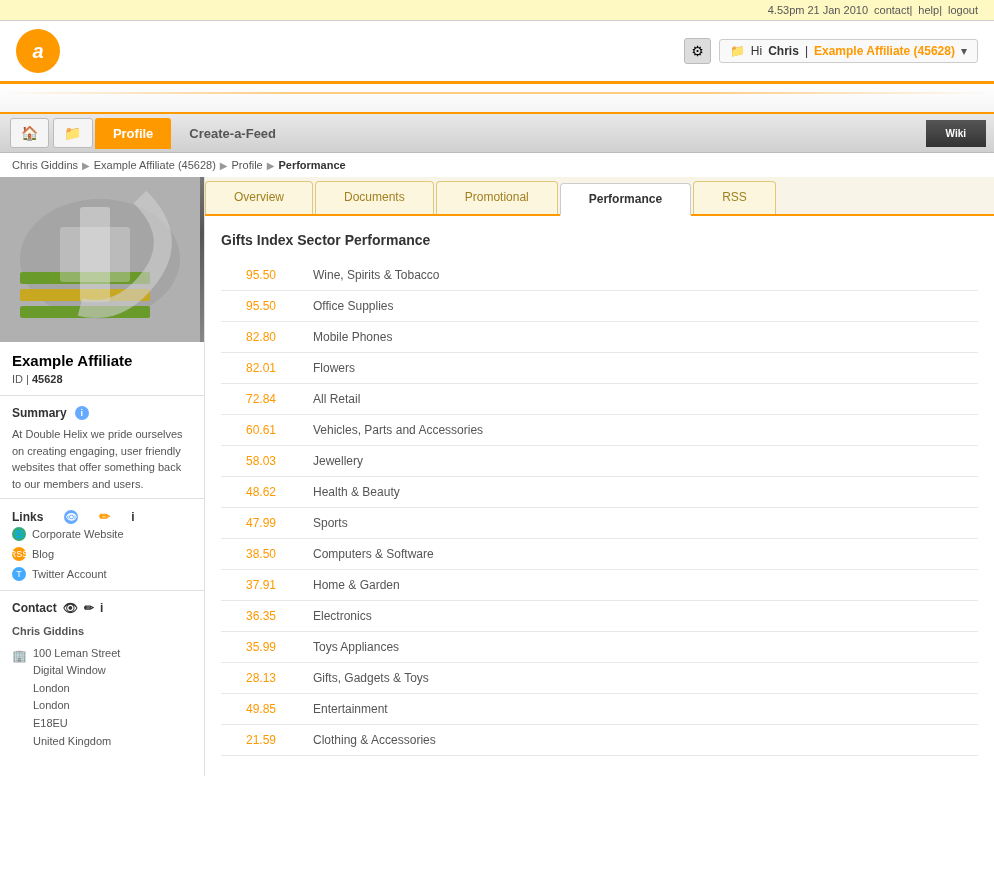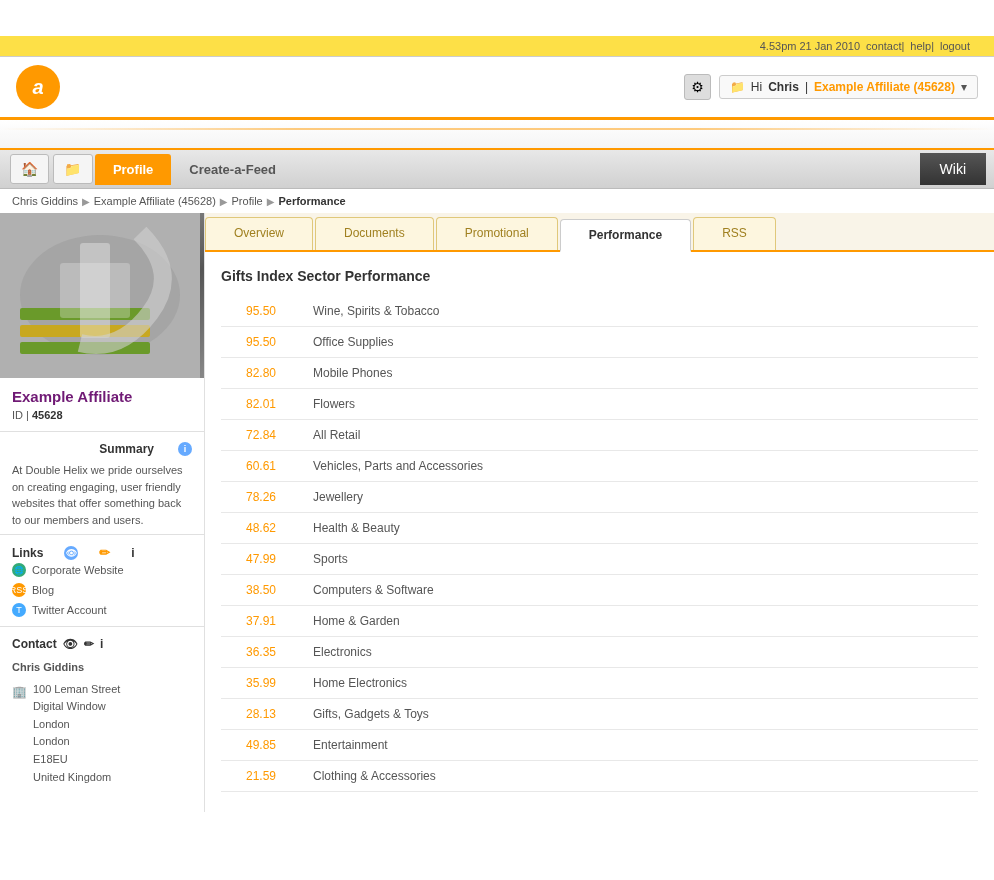--- a/index.html
+++ b/index.html
@@ -1,28 +1,27 @@
 <!DOCTYPE html>
 <html><head>
   <meta charset="utf-8">
   <style>
     * { margin: 0; padding: 0; box-sizing: border-box; }
     body { font-family: Arial, sans-serif; font-size: 12px; background: #fff; color: #333; }
 
     
     #top-bar {
-      background: #fde047;
+      background: #fef9c3;
       border-bottom: 1px solid #ccc;
       display: flex;
       justify-content: flex-end;
       align-items: center;
-      padding: 4px 24px;
+      padding: 4px 16px;
       font-size: 11px;
       color: #555;
-      margin-top: 36px;
     }
     #top-bar a { color: #555; text-decoration: none; margin-left: 6px; }
 
     
     #header {
       background: #fff;
       display: flex;
       align-items: center;
       justify-content: space-between;
       padding: 8px 16px;
@@ -110,22 +109,22 @@
     #nav-bar .nav-tab.active {
       background: #f90;
       color: #fff;
       border-radius: 3px 3px 0 0;
     }
     #nav-bar .wiki-tab {
       margin-left: auto;
       background: linear-gradient(to bottom, #555, #333);
       color: #fff;
       padding: 8px 20px;
-      font-size: 14px;
-      font-weight: normal;
+      font-size: 10px;
+      font-weight: bold;
       cursor: pointer;
     }
 
     
     #breadcrumb {
       padding: 6px 12px;
       font-size: 11px;
       color: #555;
       display: flex; align-items: center; gap: 4px;
     }
@@ -147,44 +146,43 @@
       border-right: 1px solid #e0e0e0;
     }
     #sidebar .affiliate-logo {
       width: 100%;
       height: 165px;
       background: linear-gradient(135deg, #ccc 0%, #999 40%, #555 70%, #888 100%);
       position: relative;
       overflow: hidden;
     }
     #sidebar .affiliate-name {
-      color: #701a75;
+      color: #000000;
       font-size: 15px;
       font-weight: bold;
       padding: 10px 12px 2px;
     }
     #sidebar .affiliate-id {
       padding: 2px 12px 10px;
       font-size: 11px;
       color: #555;
       border-bottom: 1px solid #e0e0e0;
     }
     #sidebar .affiliate-id strong { color: #333; }
 
     .sidebar-section {
       padding: 10px 12px 6px;
       border-bottom: 1px solid #e0e0e0;
     }
     .sidebar-section-title {
       font-size: 12px;
       font-weight: bold;
       color: #333;
-      display: flex; align-items: center; gap: 24px;
+      display: flex; align-items: center; gap: 8px;
       margin-bottom: 6px;
-      justify-content: flex-end;
     }
     .sidebar-section-title .info-icon {
       width: 14px; height: 14px;
       background: #6af;
       border-radius: 50%;
       color: #fff;
       font-size: 9px;
       display: flex; align-items: center; justify-content: center;
       cursor: pointer;
     }
@@ -458,21 +456,21 @@
     </tr>
             <tr>
       <td class="score">72.84</td>
       <td class="label">All Retail</td>
     </tr>
             <tr>
       <td class="score">60.61</td>
       <td class="label">Vehicles, Parts and Accessories</td>
     </tr>
             <tr>
-      <td class="score">78.26</td>
+      <td class="score">58.03</td>
       <td class="label">Jewellery</td>
     </tr>
             <tr>
       <td class="score">48.62</td>
       <td class="label">Health &amp; Beauty</td>
     </tr>
             <tr>
       <td class="score">47.99</td>
       <td class="label">Sports</td>
     </tr>
@@ -483,21 +481,21 @@
             <tr>
       <td class="score">37.91</td>
       <td class="label">Home &amp; Garden</td>
     </tr>
             <tr>
       <td class="score">36.35</td>
       <td class="label">Electronics</td>
     </tr>
             <tr>
       <td class="score">35.99</td>
-      <td class="label">Home Electronics</td>
+      <td class="label">Toys Appliances</td>
     </tr>
             <tr>
       <td class="score">28.13</td>
       <td class="label">Gifts, Gadgets &amp; Toys</td>
     </tr>
             <tr>
       <td class="score">49.85</td>
       <td class="label">Entertainment</td>
     </tr>
             <tr>

